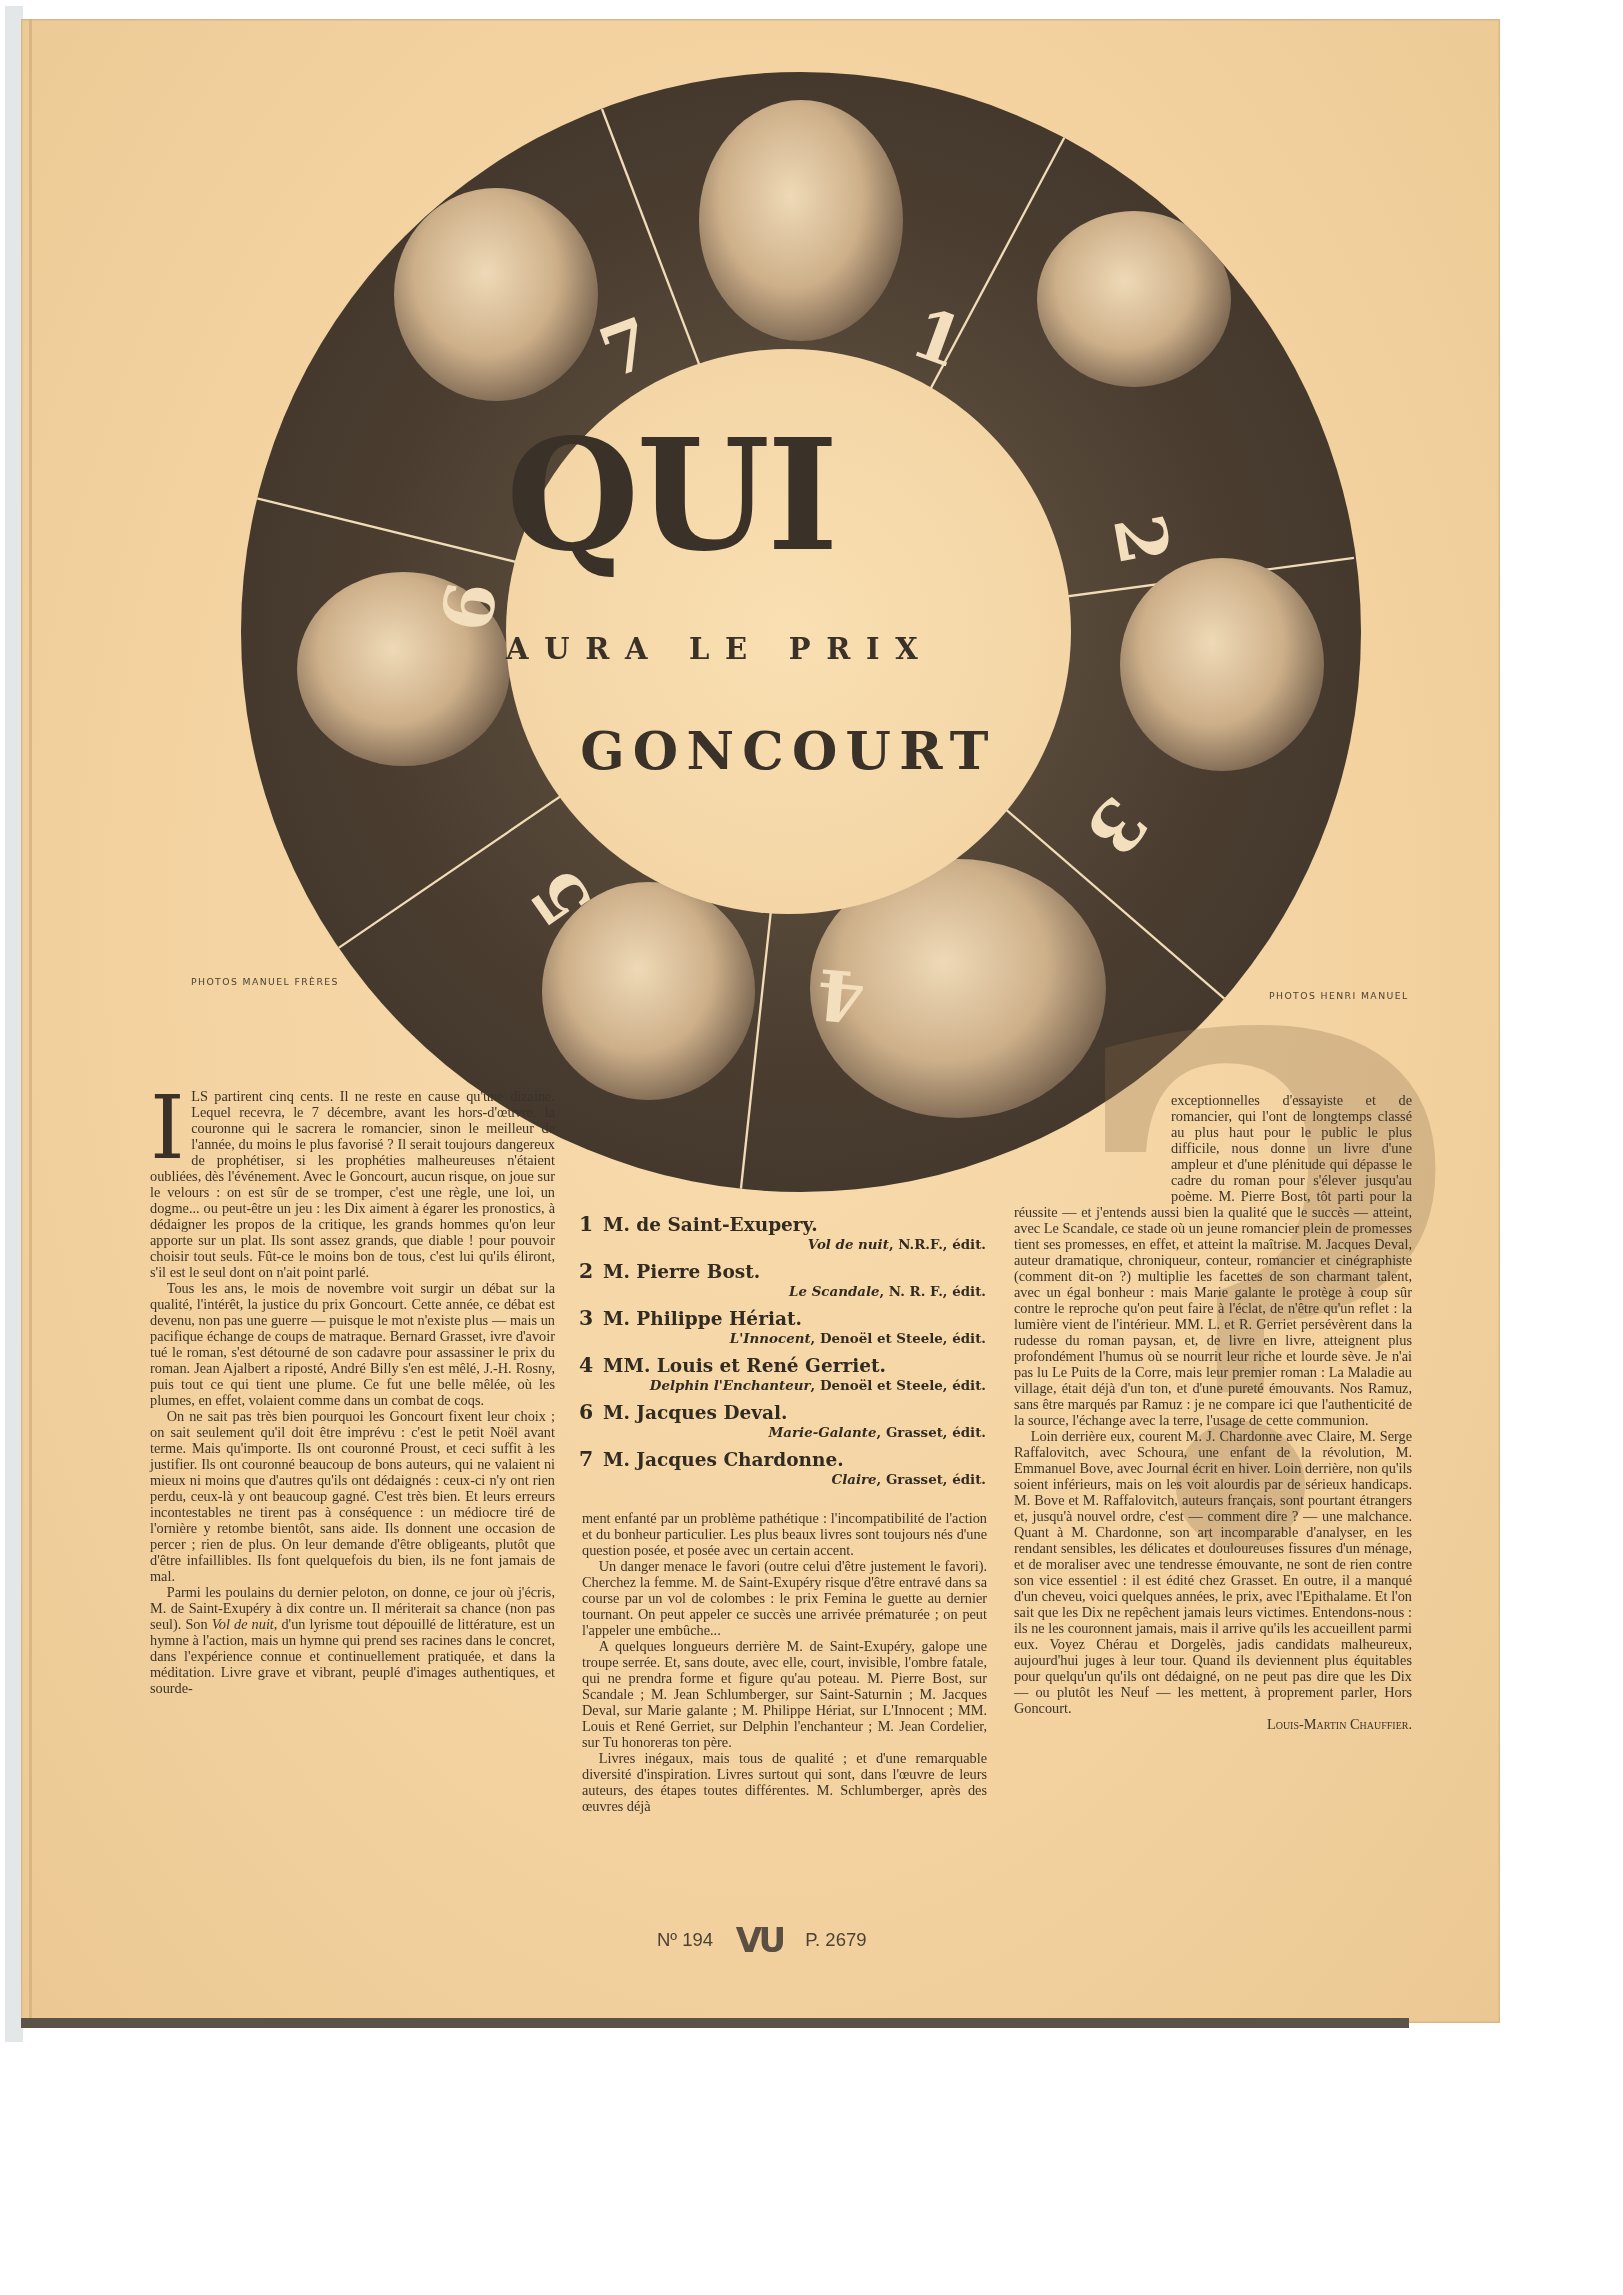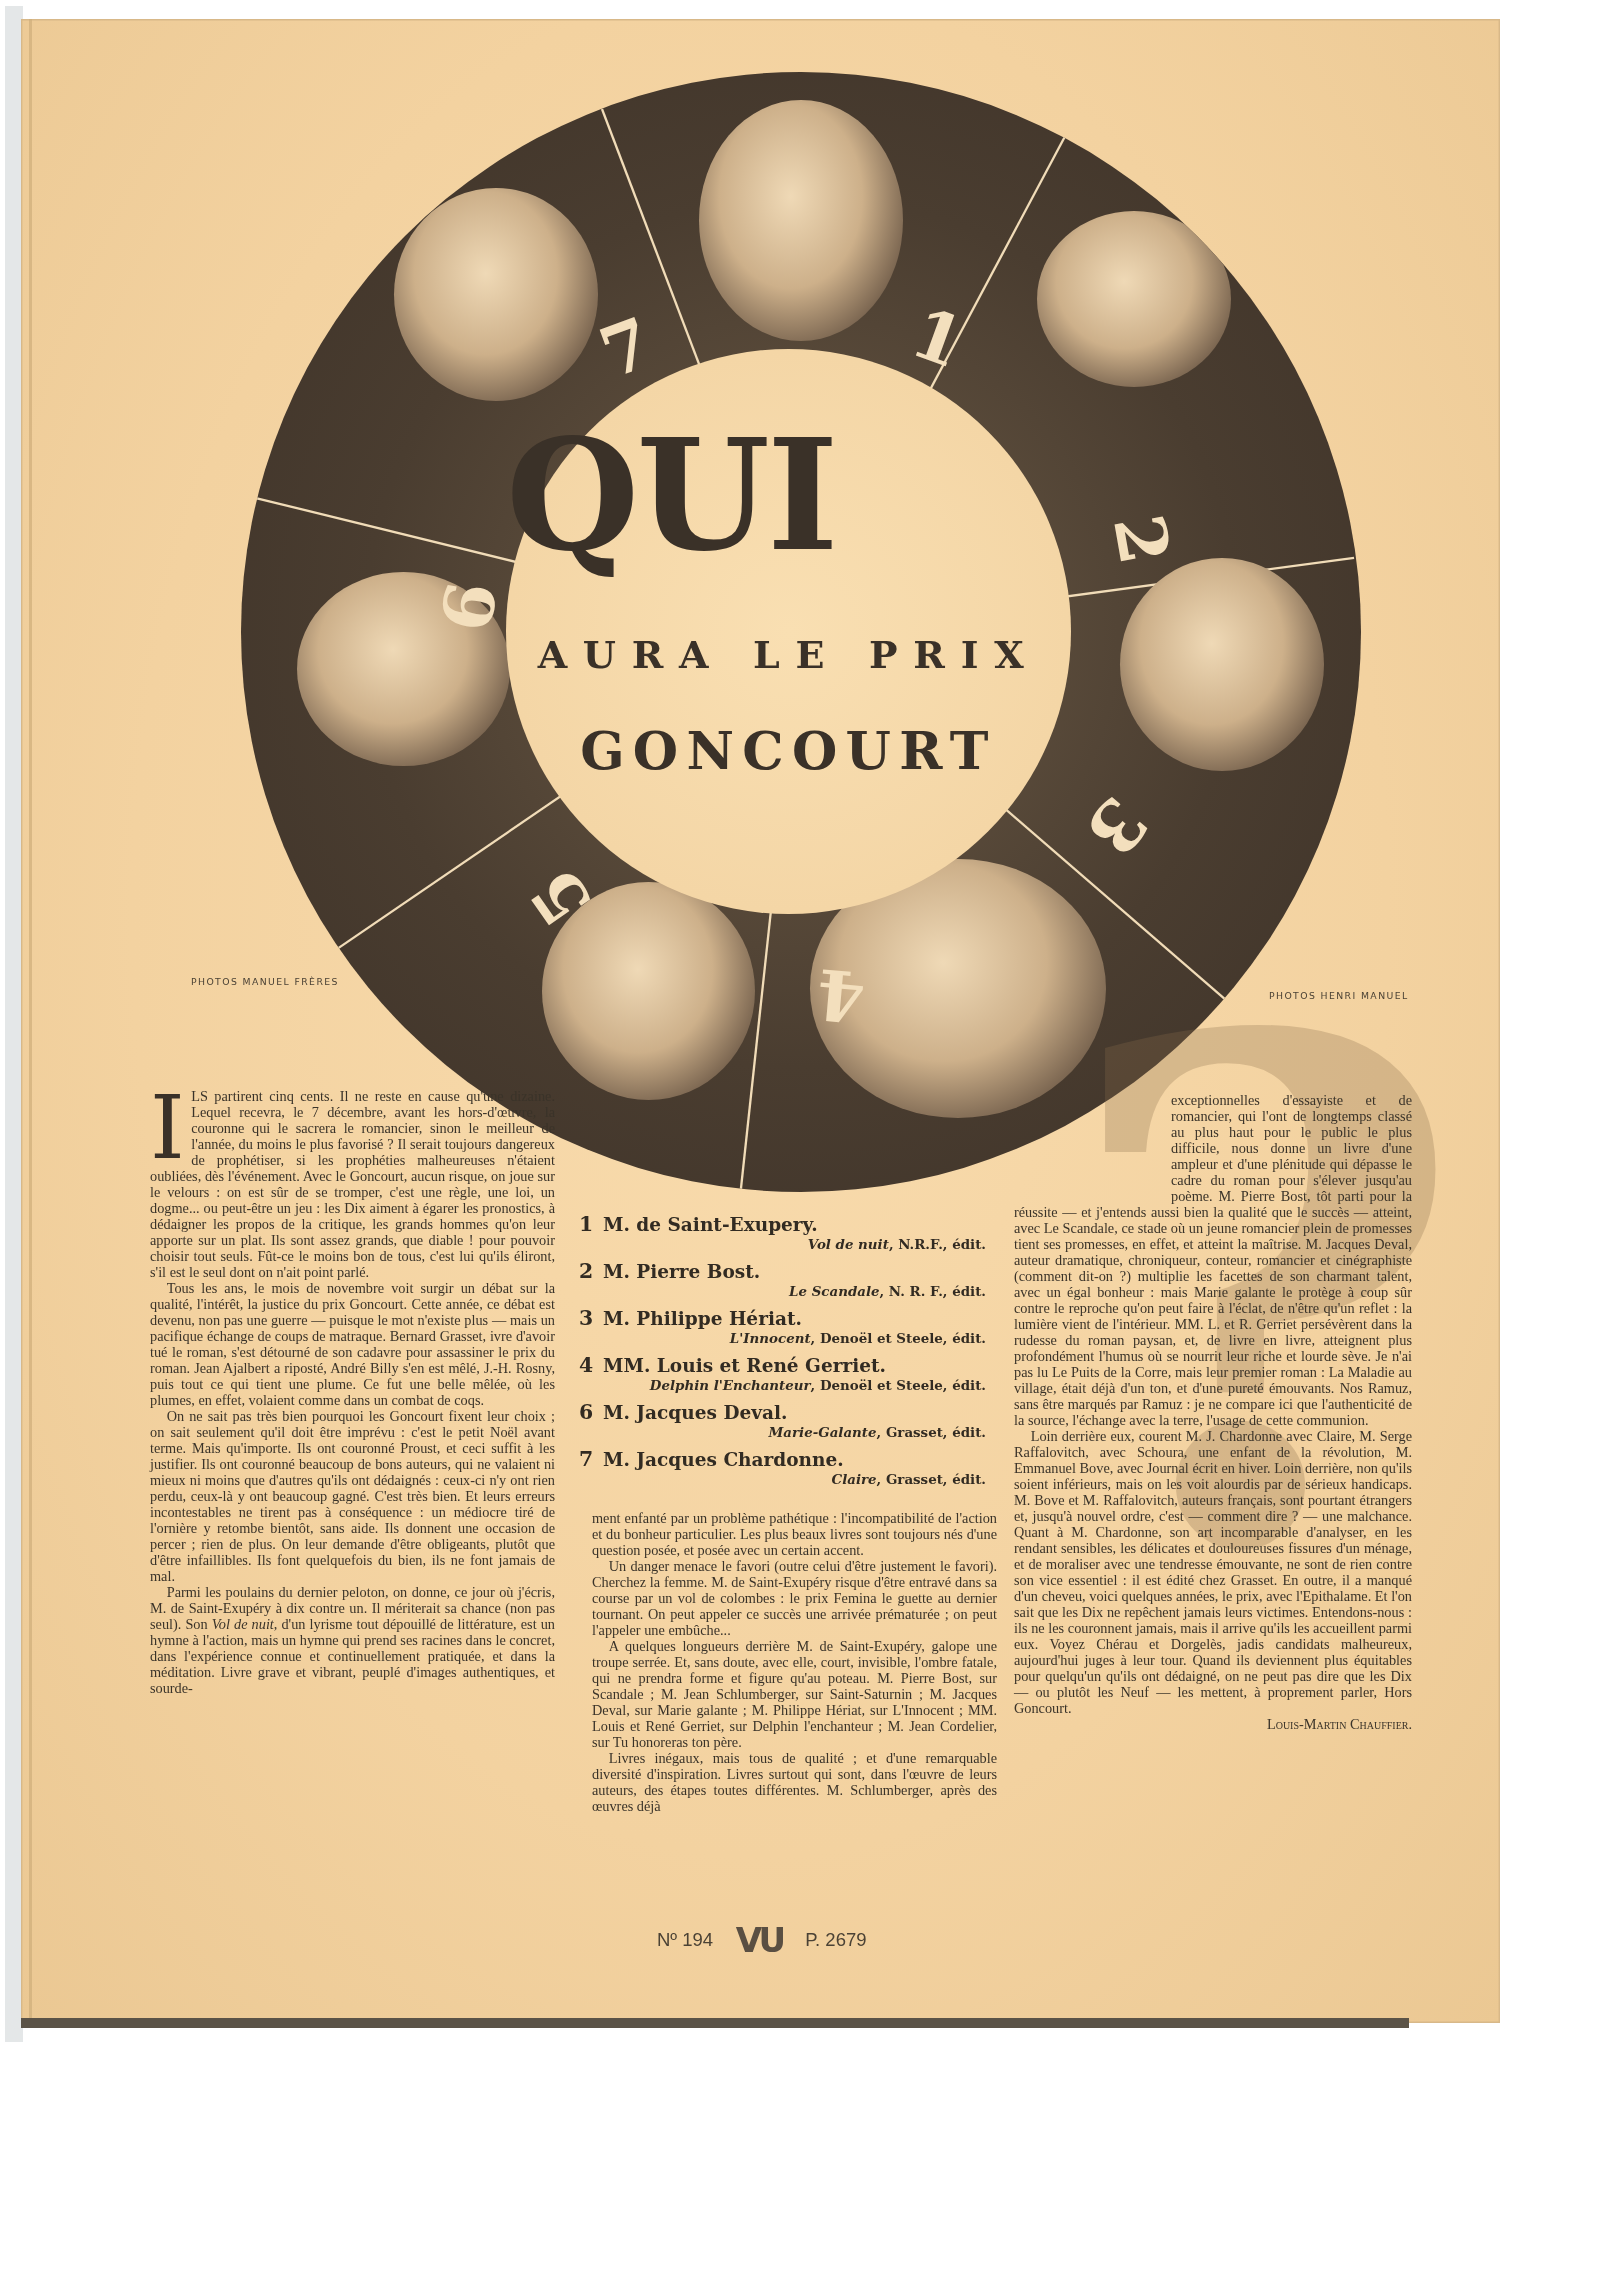--- a/index.html
+++ b/index.html
@@ -12,22 +12,22 @@
   .sheet-fold{position:absolute;left:29px;top:19.4px;width:2.8px;height:2004px;background:#cfae7a;opacity:.7;}
   .bottom-edge{position:absolute;left:21px;top:2018px;width:1388px;height:10.2px;background:#5b5347;}
   
   .wheel{position:absolute;left:241px;top:72px;width:1120px;height:1120px;border-radius:50%;
          background:radial-gradient(circle at 50% 50%,#6b5a46 0%,#4a3d30 55%,#3b3027 100%);overflow:hidden;}
   .wheel svg{position:absolute;left:0;top:0;}
   .inner{position:absolute;left:506px;top:349px;width:565px;height:565px;border-radius:50%;
          background:radial-gradient(circle,#f9dfb2 0%,#f4d6a6 70%,#efcd9a 100%);}
   .qui{position:absolute;left:506px;top:419px;width:565px;
        font-family:"DejaVu Serif",serif;font-weight:bold;font-size:153px;line-height:1;color:#3a3128;letter-spacing:-2.8px;}
-  .aura{position:absolute;left:506px;top:632px;width:565px;text-align:center;
-        font-family:"DejaVu Serif",serif;font-weight:bold;font-size:38px;letter-spacing:15.7px;color:#3a3128;}
+  .aura{position:absolute;left:506px;top:632px;width:565px;text-align:left;
+        font-family:"DejaVu Serif",serif;font-weight:bold;font-size:29px;letter-spacing:15.7px;color:#3a3128;}
   .goncourt{position:absolute;left:506px;top:720px;width:565px;text-align:center;
         font-family:"DejaVu Serif",serif;font-weight:bold;font-size:52px;letter-spacing:8.3px;color:#3a3128;}
   .num{position:absolute;font-family:"DejaVu Serif",serif;font-weight:bold;font-size:69px;color:#f3dfbd;line-height:1;}
   .face{position:absolute;border-radius:50%;
         background:radial-gradient(ellipse at 45% 40%,#efd9b6 0%,#cdb08a 45%,#7a6550 75%,rgba(70,58,46,0) 100%);}
   .credit{position:absolute;font-family:"DejaVu Sans",sans-serif;font-size:9.3px;letter-spacing:1.4px;color:#4b4235;}
   
   .col{position:absolute;font-size:14.3px;line-height:16px;text-align:justify;color:#3a3329;}
   .col p{margin:0;text-indent:16.7px;}
   .col p.first{text-indent:0;}
@@ -125,21 +125,21 @@
   <div class="item">
     <div class="name"><span class="n">6</span><span>M. Jacques Deval.</span></div>
     <div class="book"><i>Marie-Galante</i><span>, Grasset, édit.</span></div>
   </div>
   <div class="item">
     <div class="name"><span class="n">7</span><span>M. Jacques Chardonne.</span></div>
     <div class="book"><i>Claire</i><span>, Grasset, édit.</span></div>
   </div>
 </div>
 
-<div class="col" style="left:582px;top:1510px;width:405px;margin-left:10px;">
+<div class="col" style="left:582px;top:1510px;width:405px;">
   <p class="first">ment enfanté par un problème pathétique : l'incompatibilité de l'action et du bonheur particulier. Les plus beaux livres sont toujours nés d'une question posée, et posée avec un certain accent.</p>
   <p>Un danger menace le favori (outre celui d'être justement le favori). Cherchez la femme. M. de Saint-Exupéry risque d'être entravé dans sa course par un vol de colombes : le prix Femina le guette au dernier tournant. On peut appeler ce succès une arrivée prématurée ; on peut l'appeler une embûche...</p>
   <p>A quelques longueurs derrière M. de Saint-Exupéry, galope une troupe serrée. Et, sans doute, avec elle, court, invisible, l'ombre fatale, qui ne prendra forme et figure qu'au poteau. M. Pierre Bost, sur Scandale ; M. Jean Schlumberger, sur Saint-Saturnin ; M. Jacques Deval, sur Marie galante ; M. Philippe Hériat, sur L'Innocent ; MM. Louis et René Gerriet, sur Delphin l'enchanteur ; M. Jean Cordelier, sur Tu honoreras ton père.</p>
   <p>Livres inégaux, mais tous de qualité ; et d'une remarquable diversité d'inspiration. Livres surtout qui sont, dans l'œuvre de leurs auteurs, des étapes toutes différentes. M. Schlumberger, après des œuvres déjà</p>
 </div>
 
 <div class="col" style="left:1014px;top:1092px;width:398px;">
   <div style="float:left;width:157px;height:97px;"></div>
   <p class="first">exceptionnelles d'essayiste et de romancier, qui l'ont de longtemps classé au plus haut pour le public le plus difficile, nous donne un livre d'une ampleur et d'une plénitude qui dépasse le cadre du roman pour s'élever jusqu'au poème. M. Pierre Bost, tôt parti pour la réussite — et j'entends aussi bien la qualité que le succès — atteint, avec Le Scandale, ce stade où un jeune romancier plein de promesses tient ses promesses, en effet, et atteint la maîtrise. M. Jacques Deval, auteur dramatique, chroniqueur, conteur, romancier et cinégraphiste (comment dit-on ?) multiplie les facettes de son charmant talent, avec un égal bonheur : mais Marie galante le protège à coup sûr contre le reproche qu'on peut faire à l'éclat, de n'être qu'un reflet : la lumière vient de l'intérieur. MM. L. et R. Gerriet persévèrent dans la rudesse du roman paysan, et, de livre en livre, atteignent plus profondément l'humus où se nourrit leur riche et lourde sève. Je n'ai pas lu Le Puits de la Corre, mais leur premier roman : La Maladie au village, était déjà d'un ton, et d'une pureté émouvants. Nos Ramuz, sans être marqués par Ramuz : je ne compare ici que l'authenticité de la source, l'échange avec la terre, l'usage de cette communion.</p>
   <p>Loin derrière eux, courent M. J. Chardonne avec Claire, M. Serge Raffalovitch, avec Schoura, une enfant de la révolution, M. Emmanuel Bove, avec Journal écrit en hiver. Loin derrière, non qu'ils soient inférieurs, mais on les voit alourdis par de sérieux handicaps. M. Bove et M. Raffalovitch, auteurs français, sont pourtant étrangers et, jusqu'à nouvel ordre, c'est — comment dire ? — une malchance. Quant à M. Chardonne, son art incomparable d'analyser, en les rendant sensibles, les délicates et douloureuses fissures d'un ménage, et de moraliser avec une tendresse émouvante, ne sont de rien contre son vice essentiel : il est édité chez Grasset. En outre, il a manqué d'un cheveu, voici quelques années, le prix, avec l'Epithalame. Et l'on sait que les Dix ne repêchent jamais leurs victimes. Entendons-nous : ils ne les couronnent jamais, mais il arrive qu'ils les accueillent parmi eux. Voyez Chérau et Dorgelès, jadis candidats malheureux, aujourd'hui juges à leur tour. Quand ils deviennent plus équitables pour quelqu'un qu'ils ont dédaigné, on ne peut pas dire que les Dix — ou plutôt les Neuf — les mettent, à proprement parler, Hors Goncourt.</p>

